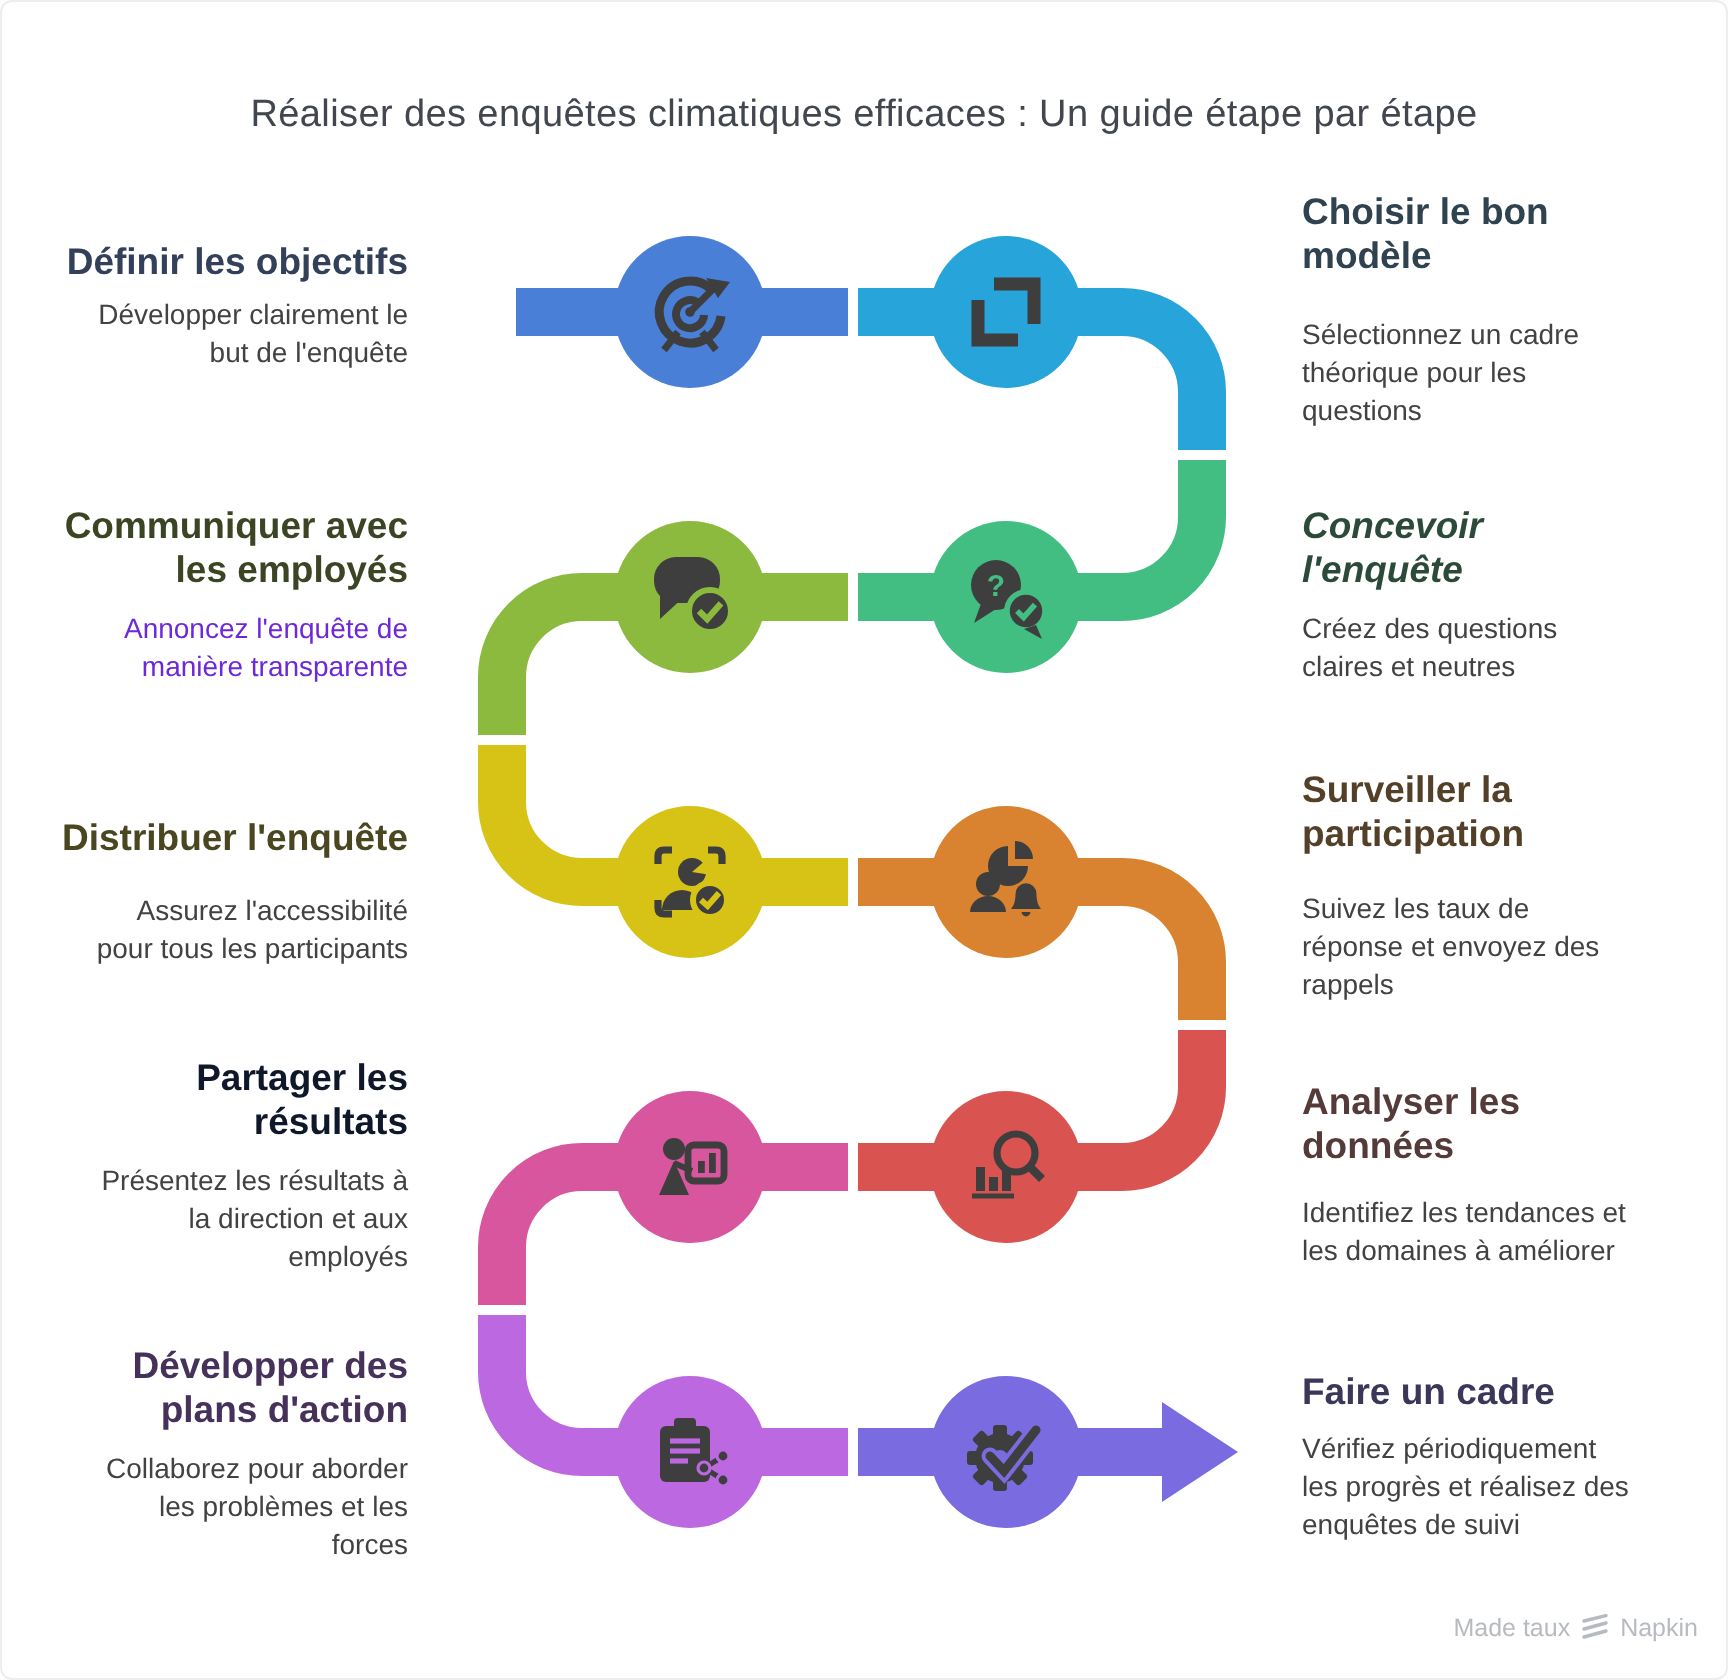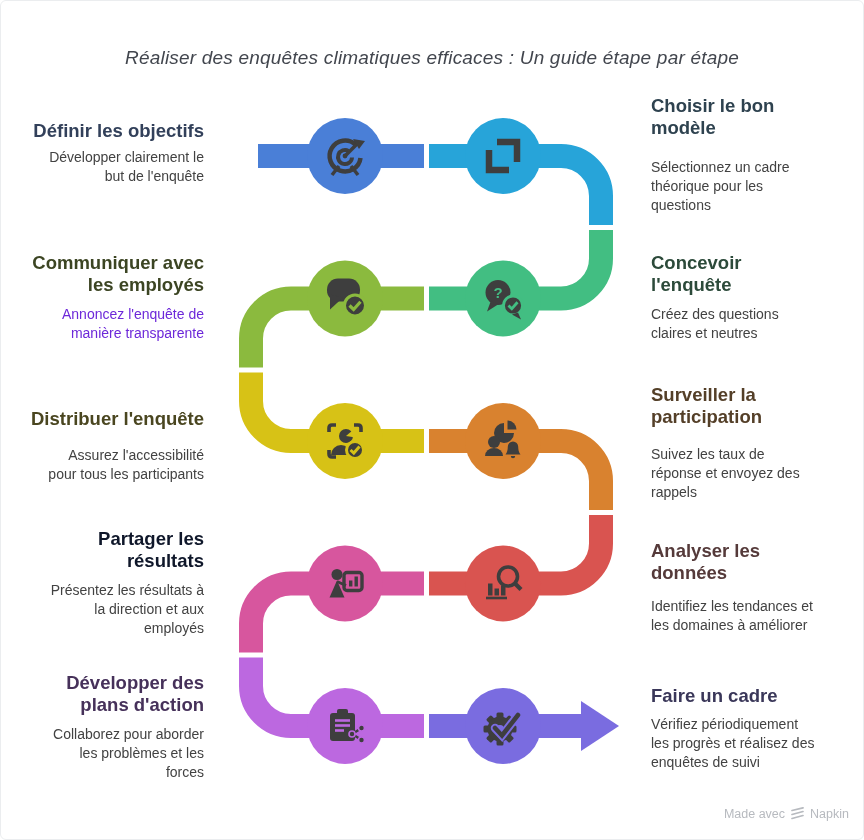--- a/index.html
+++ b/index.html
@@ -6,21 +6,20 @@
   .canvas{
     position:relative;width:862px;height:838px;
     border:1px solid #ebedef;border-radius:6px;
     background:#fff;overflow:hidden;
     font-family:"Liberation Sans", sans-serif;
   }
   .title{
     position:absolute;top:46px;left:0;width:100%;
     text-align:center;font-size:19px;font-weight:400;
     letter-spacing:.2px;
-    font-style:italic;
   }
   .step-text{position:absolute;}
   .step-text.left{left:18px;width:185px;text-align:right;}
   .step-text.right{left:650px;width:205px;text-align:left;}
   .h{
     font-size:18.5px;font-weight:bold;line-height:22px;
     white-space:pre-line;
   }
   .d{
     font-size:14px;line-height:19px;white-space:pre-line;
@@ -223,21 +222,21 @@
     <div class="h" style="color: rgb(46, 66, 79);">Choisir le bon
 modèle</div>
   </div>
   <div class="step-text right" style="top:157px">
     <div class="d" style="color: rgb(66, 66, 66);">Sélectionnez un cadre
 théorique pour les
 questions</div>
   </div>
 
   <div class="step-text right" style="top:251px">
-    <div class="h" style="color: rgb(44, 74, 58);">Concevoir
+    <div class="h" style="color: rgb(44, 74, 58); font-style: italic;">Concevoir
 l'enquête</div>
   </div>
   <div class="step-text right" style="top:304px">
     <div class="d" style="color: rgb(66, 66, 66);">Créez des questions
 claires et neutres</div>
   </div>
 
   <div class="step-text right" style="top:383px">
     <div class="h" style="color: rgb(84, 63, 40);">Surveiller la
 participation</div>
@@ -260,21 +259,21 @@
   <div class="step-text right" style="top:684px">
     <div class="h" style="color: rgb(58, 55, 89);">Faire un cadre</div>
   </div>
   <div class="step-text right" style="top:714px">
     <div class="d" style="color: rgb(66, 66, 66);">Vérifiez périodiquement
 les progrès et réalisez des
 enquêtes de suivi</div>
   </div>
 
   <div class="footer" style="color: rgb(183, 186, 191);">
-    <span>Made avec</span>
+    <span>Made taux</span>
     <svg width="15" height="14" viewBox="0 0 15 14">
       <g stroke="#b7babf" stroke-width="1.7" stroke-linecap="round" fill="none">
         <path d="M 2 11.5 L 13 8.5"></path>
         <path d="M 2 7.5 L 13 4.5"></path>
         <path d="M 2 3.5 L 13 0.8"></path>
       </g>
     </svg>
     <span>Napkin</span>
   </div>
 

